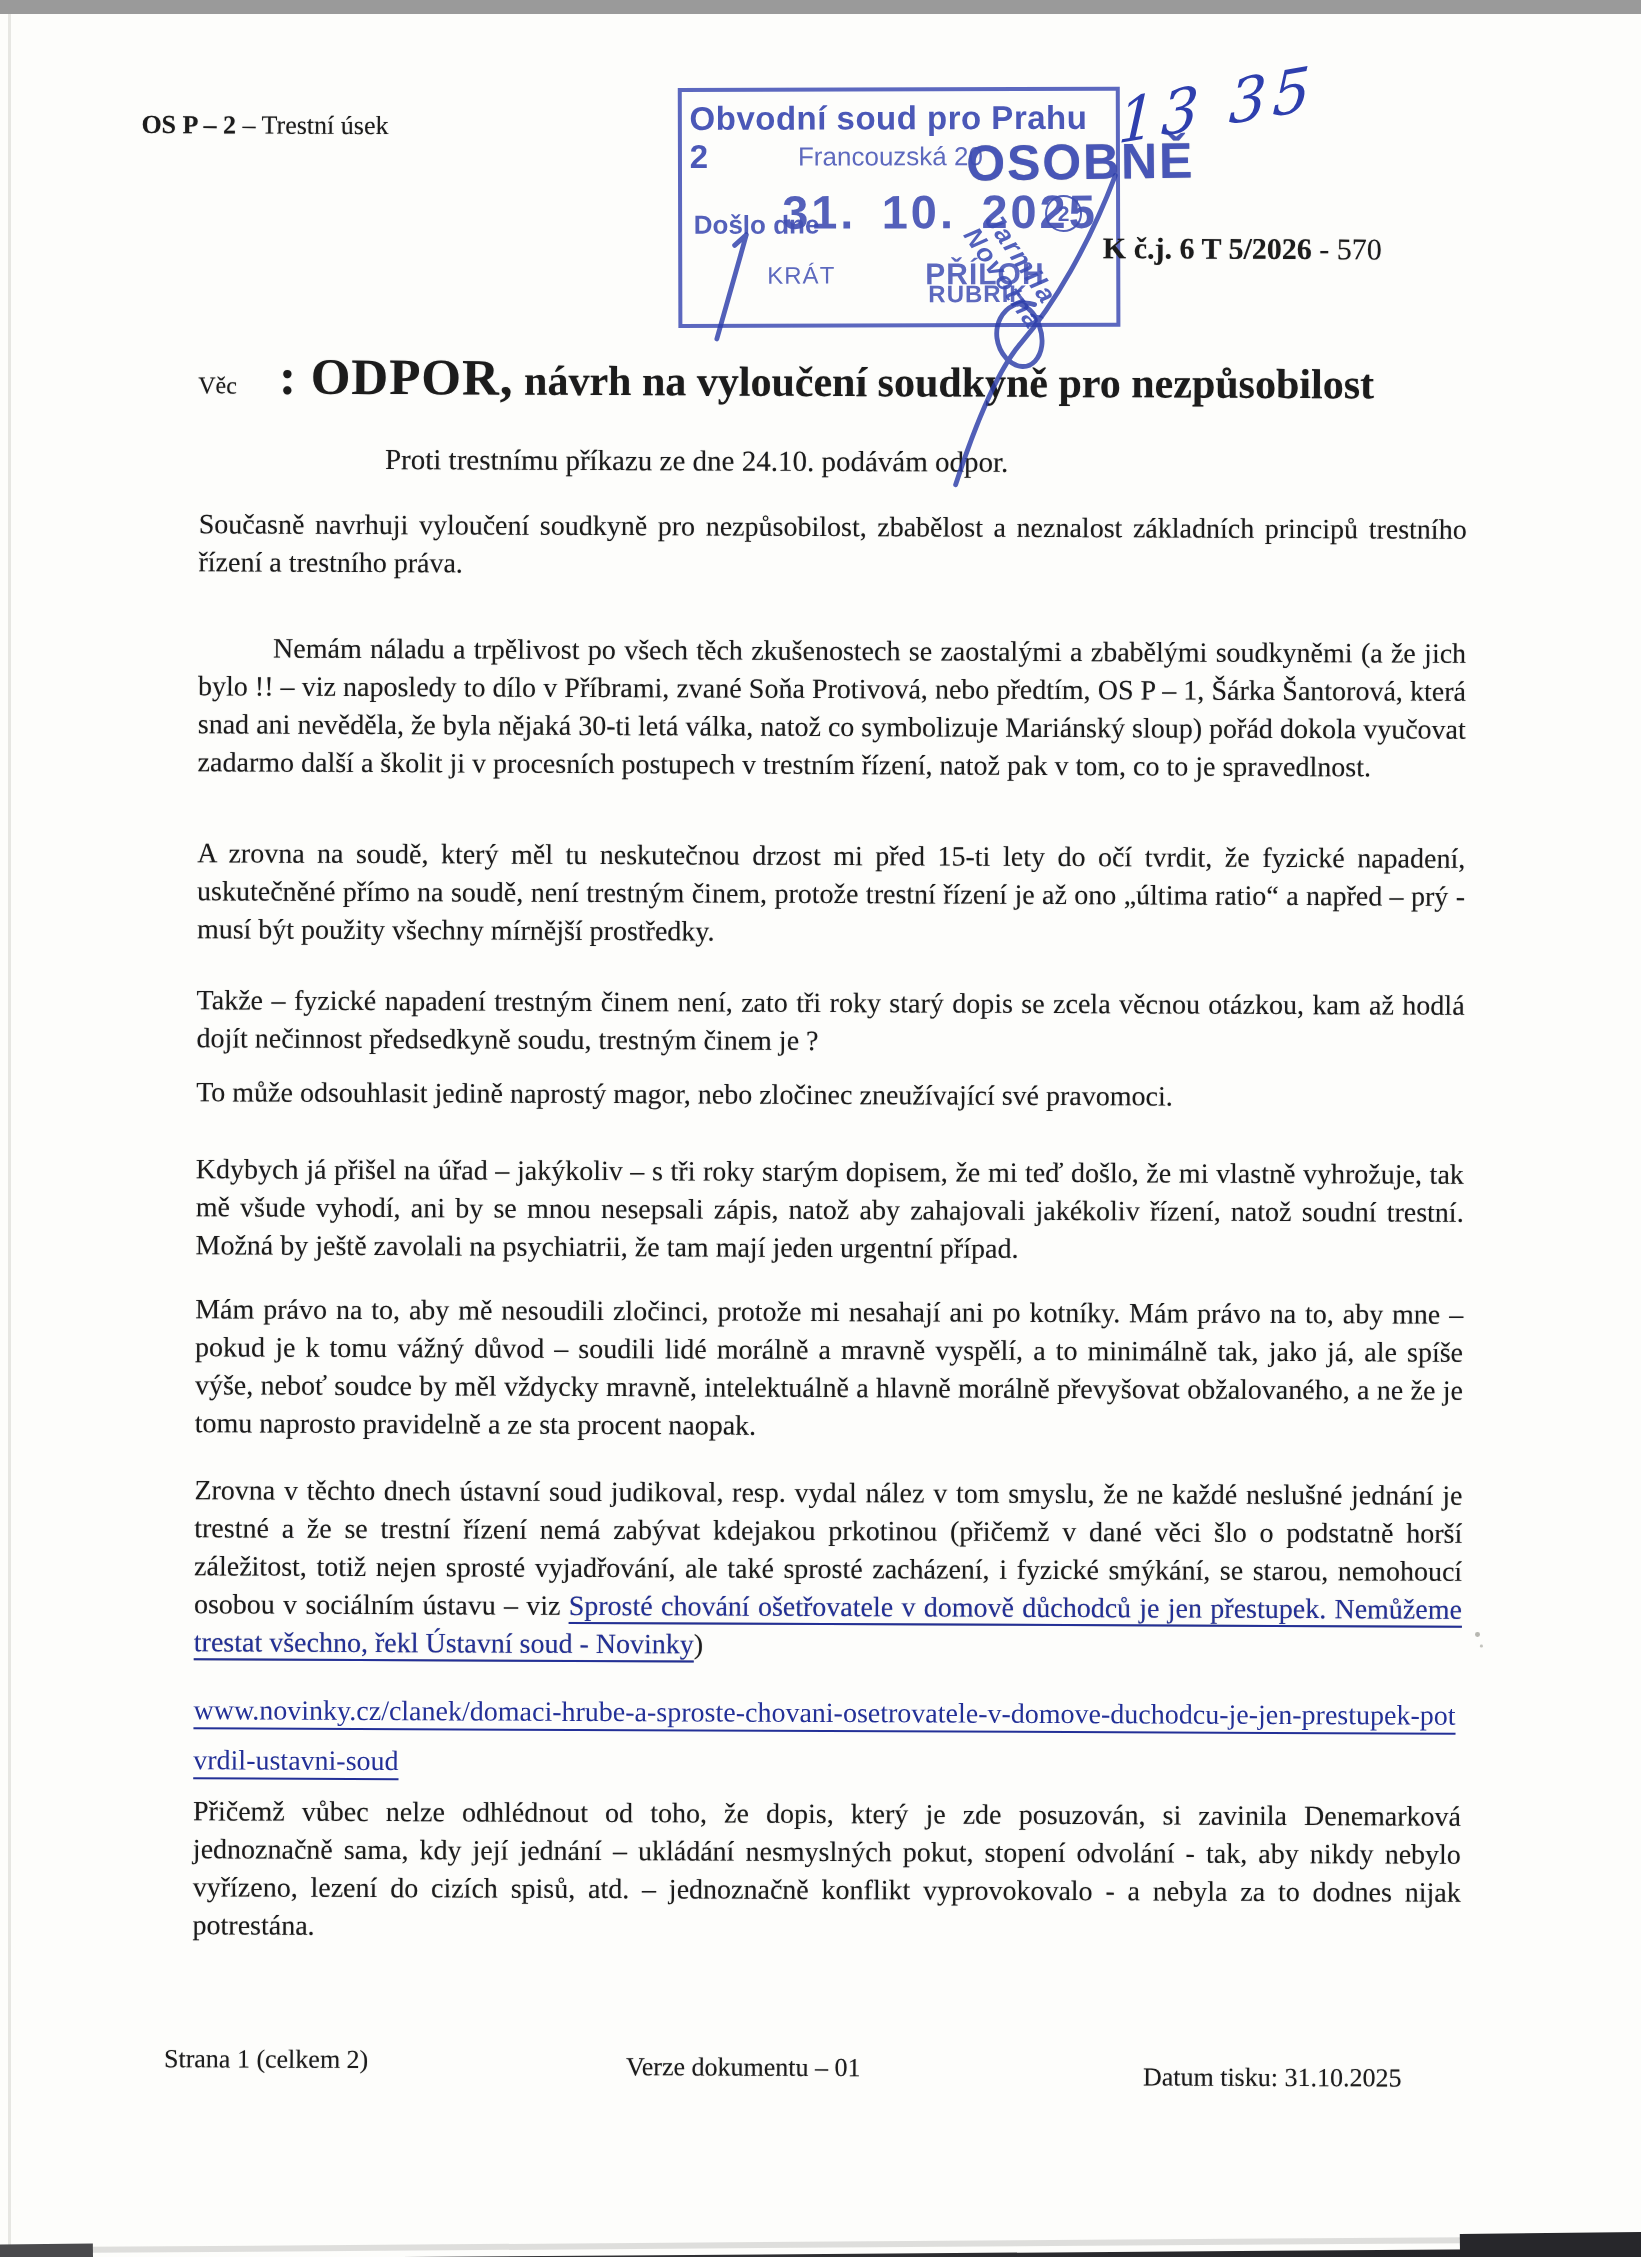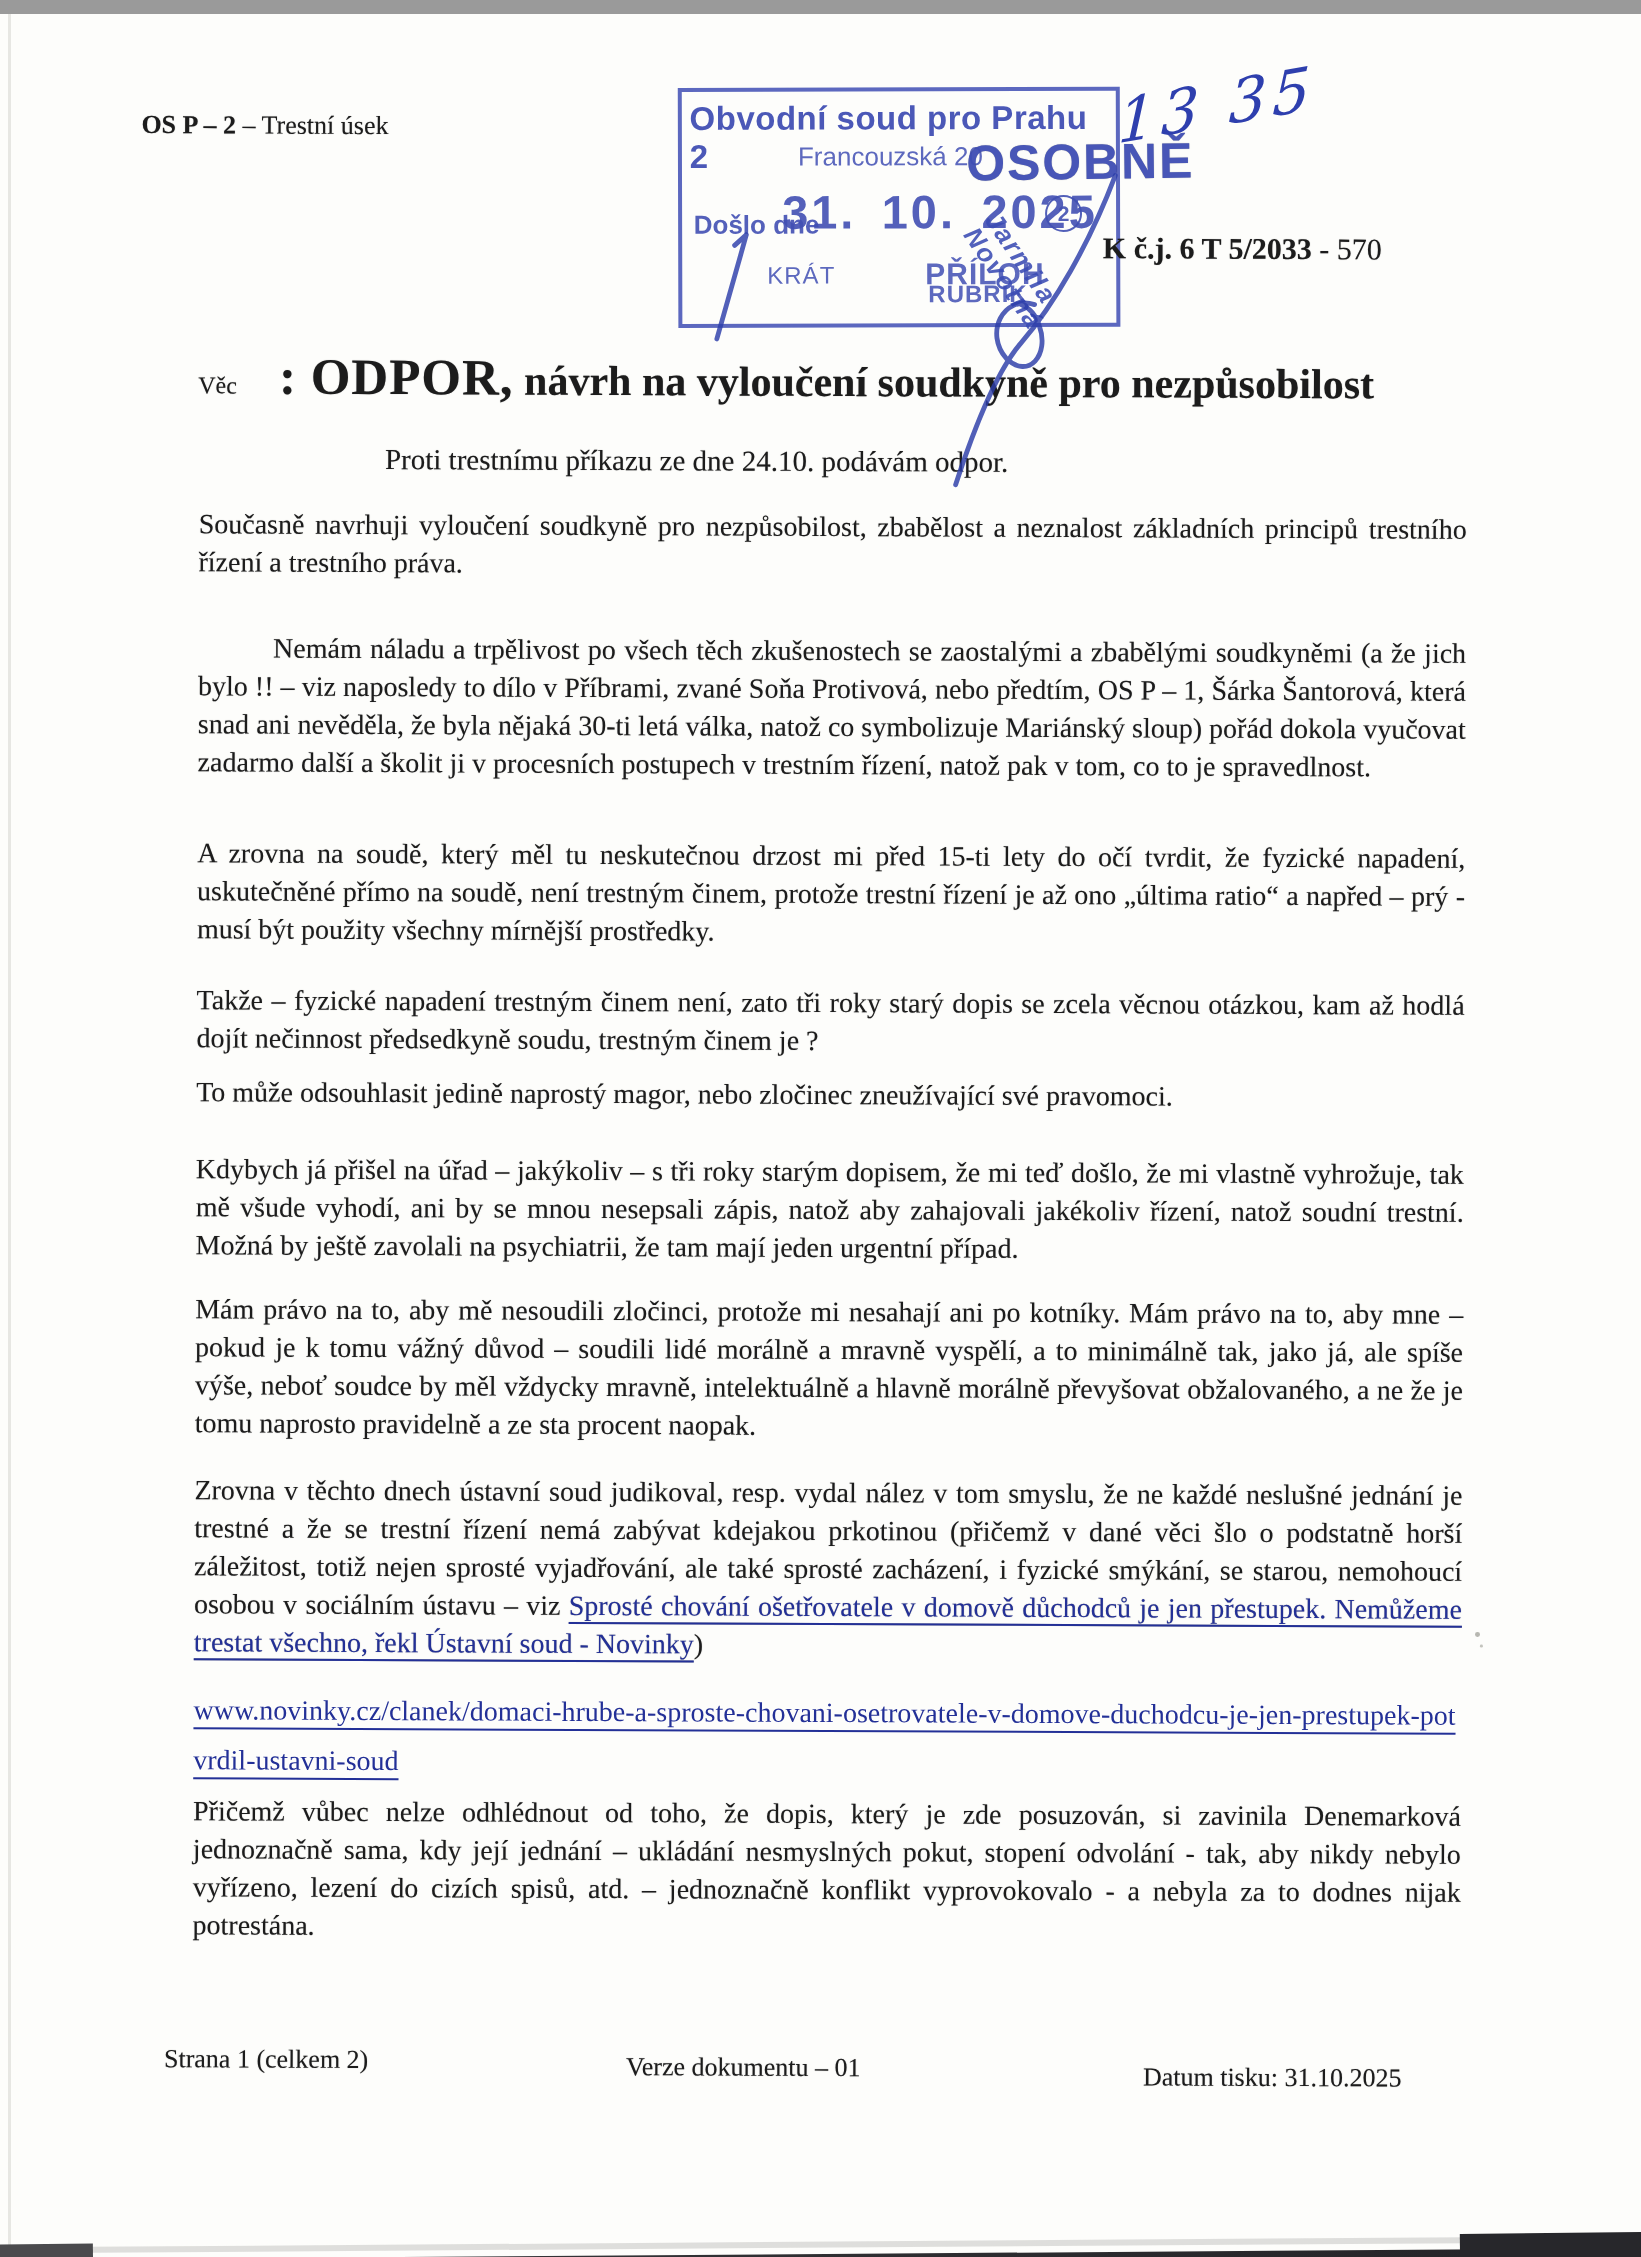--- a/index.html
+++ b/index.html
@@ -119,21 +119,21 @@
     <div class="blk osobne soft">OSOBNĚ</div>
     <div class="blk hand-time">13 35</div>
     <div class="blk circled2">2</div>
     <div class="blk name-stamp">
       <div>Jarmila</div>
       <div>Novotná</div>
     </div>
 
     <div class="blk caseref soft">
       <span class="b">K č.j.</span>
-      <span class="b">6 T 5/2033</span><span> - 570</span>
+      <span class="b">6 T 5/2026</span><span> - 570</span>
     </div>
 
     <div class="blk heading">
       <span class="lbl soft">Věc</span><span class="big soft">: ODPOR,</span><span class="rest soft"> návrh na vyloučení soudkyně pro nezpůsobilost</span>
     </div>
 
     <div class="blk intro soft">Proti trestnímu příkazu ze dne 24.10. podávám odpor.</div>
 
     <div class="blk para p1 soft">Současně navrhuji vyloučení soudkyně pro nezpůsobilost, zbabělost a neznalost základních principů trestního řízení a trestního práva.</div>
     <div class="blk para p2 soft">Nemám náladu a trpělivost po všech těch zkušenostech se zaostalými a zbabělými soudkyněmi (a že jich bylo !! – viz naposledy to dílo v Příbrami, zvané Soňa Protivová, nebo předtím, OS P – 1, Šárka Šantorová, která snad ani nevěděla, že byla nějaká 30-ti letá válka, natož co symbolizuje Mariánský sloup) pořád dokola vyučovat zadarmo další a školit ji v procesních postupech v trestním řízení, natož pak v tom, co to je spravedlnost.</div>

